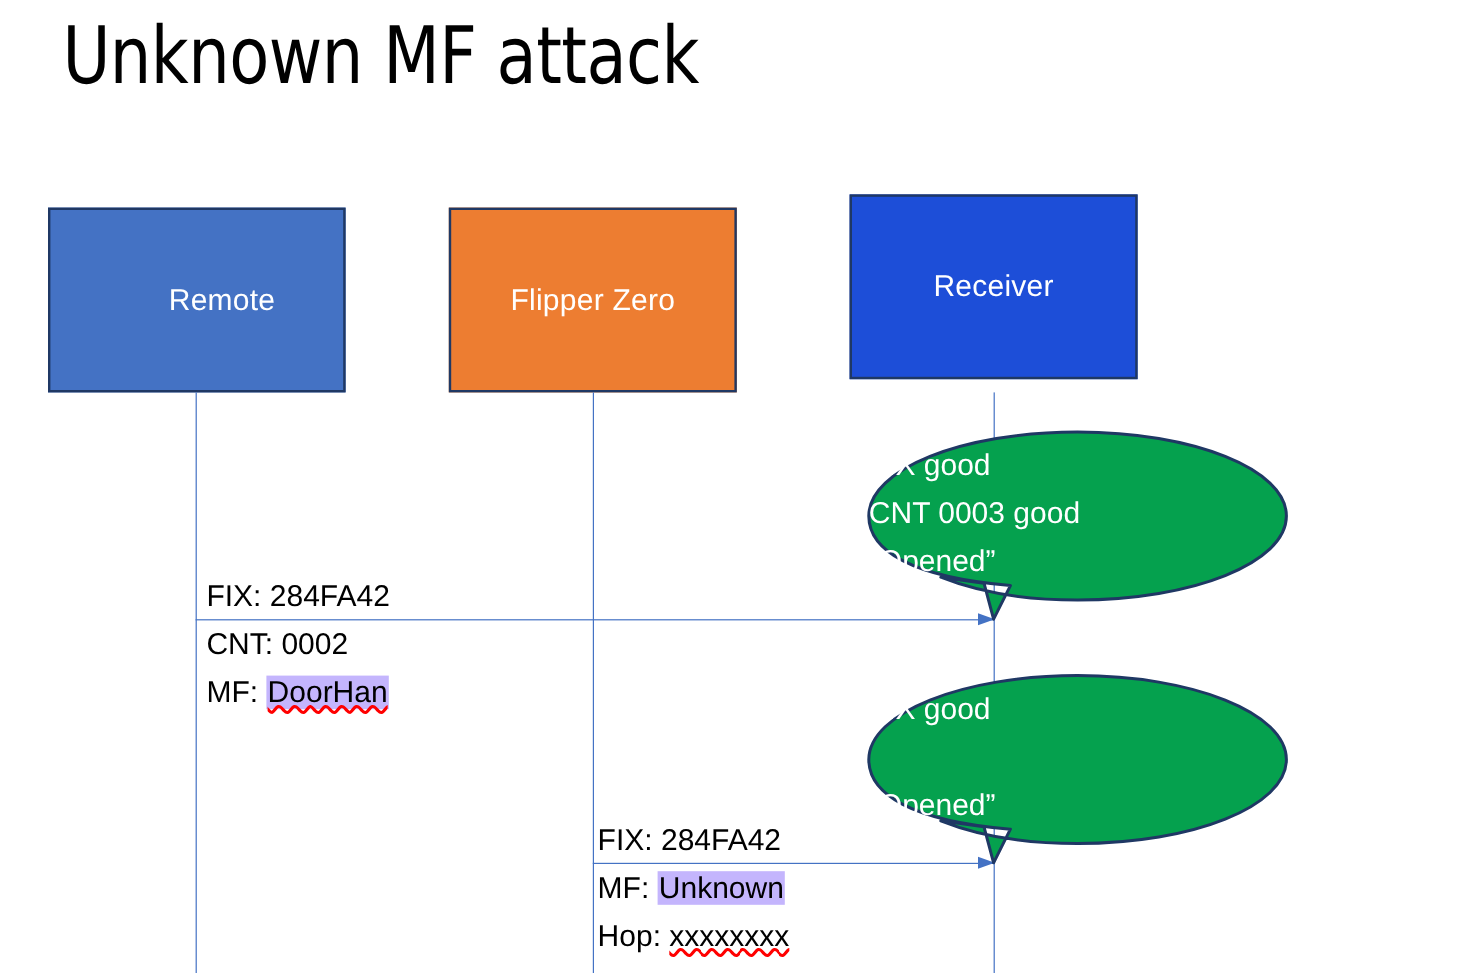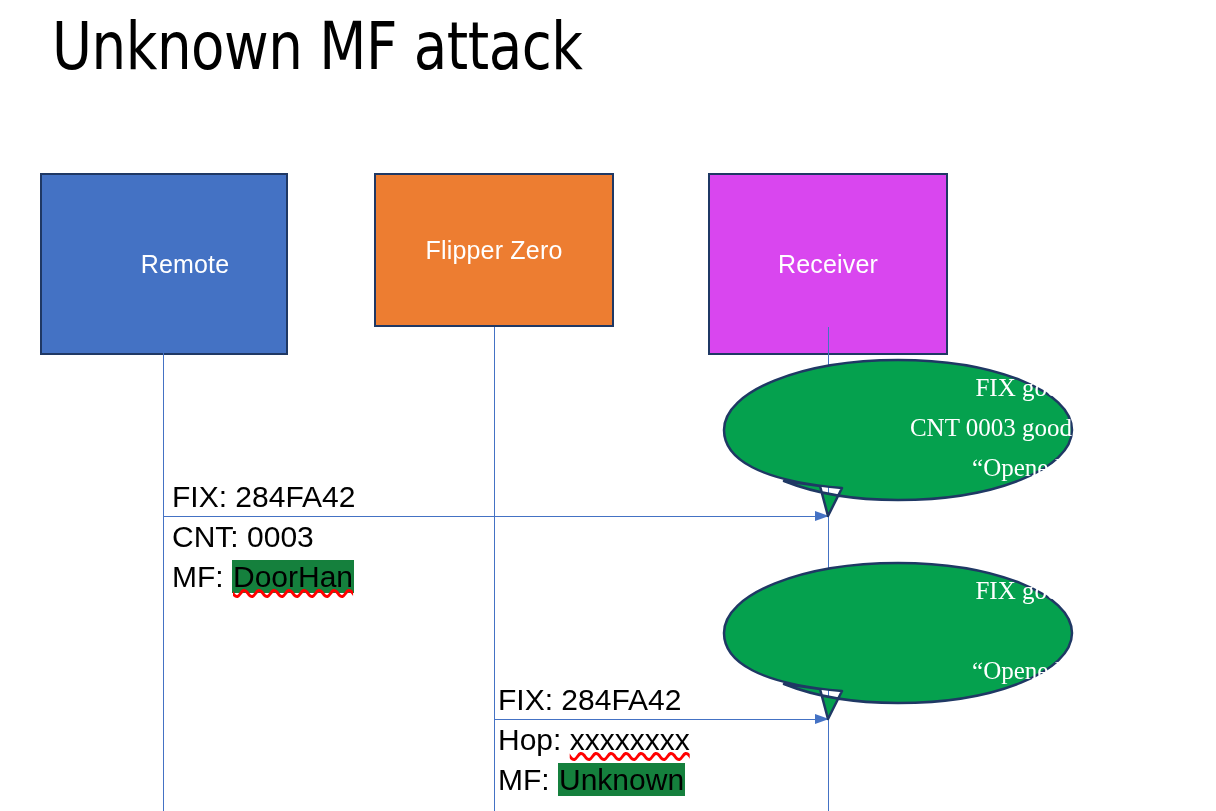--- a/index.html
+++ b/index.html
@@ -50,23 +50,23 @@
     justify-content: center;
   }
   .actor-label {
     color: #ffffff;
     font-size: 25px;
     font-weight: 400;
     letter-spacing: 0.2px;
     white-space: nowrap;
   }
 
-  #box-remote  { left: 40px;  top: 173px; width: 248px; height: 182px; background: #4472C4; padding-left: 42px; }
+  #box-remote  { left: 40px;  top: 173px; width: 248px; height: 154px; background: #4472C4; padding-left: 42px; }
   #box-flipper { left: 374px; top: 173px; width: 240px; height: 154px; background: #ED7D31; }
-  #box-receiver{ left: 708px; top: 173px; width: 240px; height: 182px; background: #d946ef; }
+  #box-receiver{ left: 708px; top: 162px; width: 240px; height: 154px; background: #1d4ed8; }
 
   
   .lifeline {
     position: absolute;
     width: 1px;
     background: #4472C4;
     top: 327px;
     height: 484px;
   }
   #lifeline-remote   { left: 163px; }
@@ -89,30 +89,30 @@
     border-top: 5.5px solid transparent;
     border-bottom: 5.5px solid transparent;
     border-left: 14px solid #4472C4;
   }
   #arrow-1 { left: 163px; top: 516px; width: 665px; }
   #arrow-2 { left: 494px; top: 719px; width: 334px; }
 
   
   .msg-text {
     position: absolute;
-    font-size: 30px;
+    font-size: 25px;
     line-height: 40px;
     color: #000000;
     white-space: nowrap;
   }
   #msg-1 { left: 172px; top: 477px; }
   #msg-2 { left: 498px; top: 680px; }
 
   .hl {
-    background: #15803d;
+    background: #c4b5fd;
     padding: 0 1px;
   }
   .spell {
     text-decoration: underline wavy #FF0000;
     text-decoration-skip-ink: none;
     text-underline-offset: 2px;
   }
 
   
   .bubble {
@@ -121,27 +121,26 @@
   .bubble svg {
     position: absolute;
     left: 0;
     top: 0;
     overflow: visible;
   }
   .bubble-text {
     position: absolute;
     left: 0;
     width: 100%;
-    text-align: right;
+    text-align: left;
     color: #ffffff;
     font-size: 25px;
     line-height: 40px;
     white-space: nowrap;
     pointer-events: none;
-    font-family: Liberation Serif, serif;
   }
   #bubble-1 { left: 724px; top: 360px; width: 348px; height: 160px; }
   #bubble-2 { left: 724px; top: 563px; width: 348px; height: 160px; }
   #bubble-1 .bubble-text { top: 8px; }
   #bubble-2 .bubble-text { top: 8px; }
 </style>
 </head>
 <body>
 
 <div id="canvas">
@@ -167,40 +166,40 @@
   <div class="msg-arrow" id="arrow-1"></div>
   <div class="msg-arrow" id="arrow-2"></div>
 
   <div class="msg-text" id="msg-1">
     <div>
       <span>FIX:</span>
       <span>284FA42</span>
     </div>
     <div>
       <span>CNT:</span>
-      <span>0003</span>
+      <span>0002</span>
     </div>
     <div>
       <span>MF:</span>
       <span class="hl spell">DoorHan</span>
     </div>
   </div>
 
   <div class="msg-text" id="msg-2">
     <div>
       <span>FIX:</span>
       <span>284FA42</span>
     </div>
     <div>
+      <span>MF:</span>
+      <span class="hl">Unknown</span>
+    </div>
+    <div>
       <span>Hop:</span>
       <span class="spell">xxxxxxxx</span>
-    </div>
-    <div>
-      <span>MF:</span>
-      <span class="hl">Unknown</span>
     </div>
   </div>
 
   <div class="bubble" id="bubble-1">
     <svg width="348" height="160" viewBox="0 0 348 160">
       <path d="M 174 0
                C 270 0 348 31 348 70
                C 348 109 270 140 174 140
                C 130 140 90 133 60 121
                L 96 126

